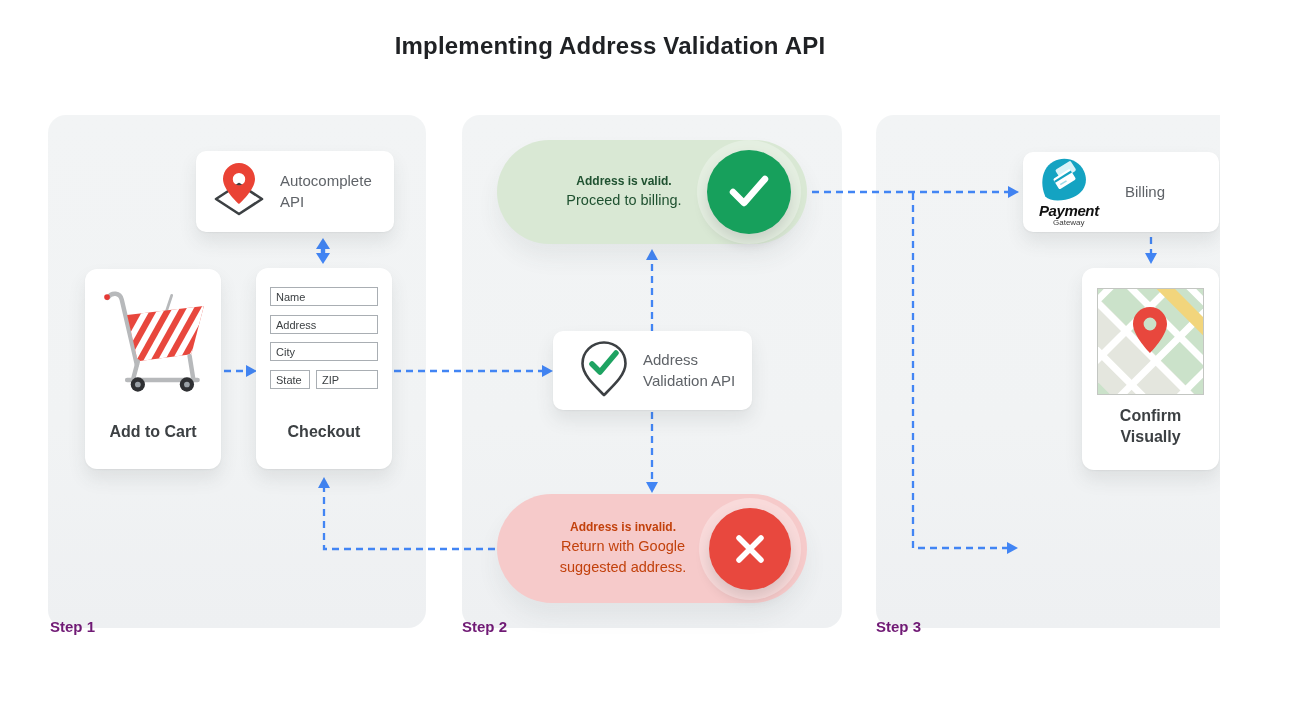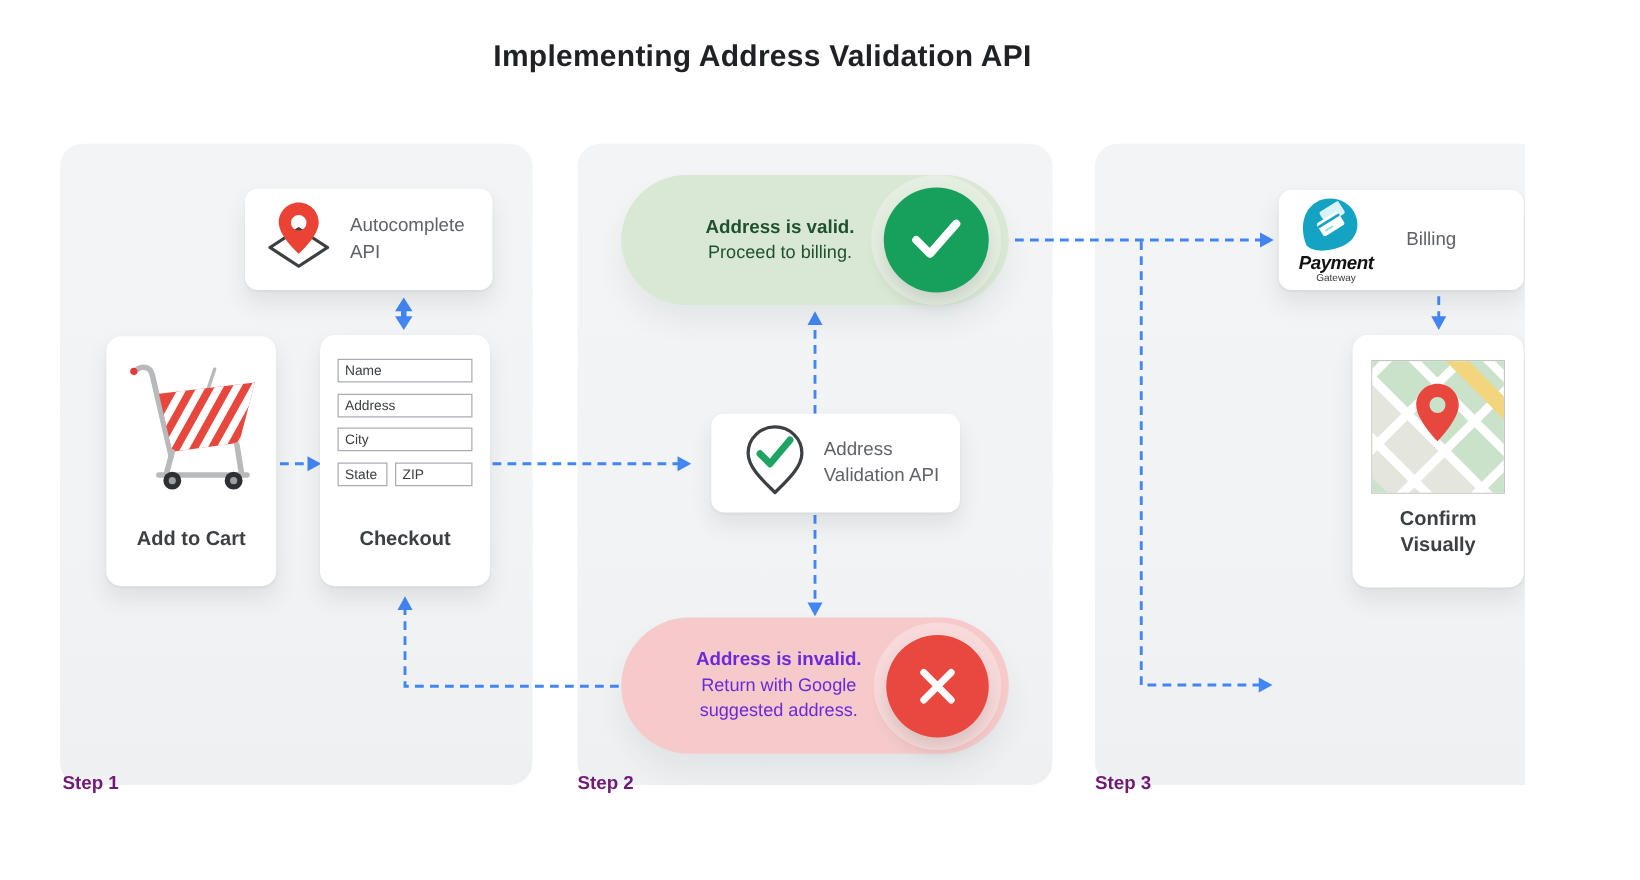--- a/index.html
+++ b/index.html
@@ -40,24 +40,24 @@
   .field-row{display:flex;gap:6px;}
   .field.state{width:40px;} .field.zip{width:62px;}
   
   .pill{
     position:absolute;border-radius:60px;display:flex;align-items:center;
     box-shadow:0 14px 22px rgba(60,64,67,.07);
   }
   #valid-pill{left:497px;top:140px;width:310px;height:104px;background:#d9e8d4;}
   #invalid-pill{left:497px;top:494px;width:310px;height:109px;background:#f6caca;}
   .pill-text{flex:1;text-align:center;padding-left:44px;line-height:1.42;}
-  .pill-text .headline{font-weight:700;font-size:15px;}
+  .pill-text .headline{font-weight:700;font-size:12px;}
   .pill-text .body{font-size:14.5px;}
   #valid-pill .pill-text{color:#1f5130;}
-  #invalid-pill .pill-text{color:#6d28d9;padding-left:40px;}
+  #invalid-pill .pill-text{color:#c2410c;padding-left:40px;}
   #invalid-pill .body{display:block;max-width:170px;margin:0 auto;}
   .status-circle{
     border-radius:50%;display:flex;align-items:center;justify-content:center;flex:none;
     box-shadow:0 0 0 10px rgba(255,255,255,.30),0 8px 14px rgba(0,0,0,.18);
     margin-right:16px;
   }
   #valid-circle{width:84px;height:84px;background:#17a05c;}
   #invalid-circle{width:82px;height:82px;background:#e8483e;}
   
   .store-note{
@@ -172,21 +172,21 @@
       <div class="headline">Address is valid.</div>
       <div class="body">Proceed to billing.</div>
     </div>
     <div class="status-circle" id="valid-circle">
       <svg width="44" height="36" viewBox="0 0 44 36">
         <polyline points="6,18 17,29 38,5" fill="none" stroke="#ffffff" stroke-width="6.5" stroke-linecap="round" stroke-linejoin="round"></polyline>
       </svg>
     </div>
   </div>
 
-  <div class="card api-card" style="left:569px;top:331px;width:199px;height:79px;padding-left:26px;">
+  <div class="card api-card" style="left:553px;top:331px;width:199px;height:79px;padding-left:26px;">
     <span>
       <svg width="50" height="58" viewBox="0 0 50 58">
         <path d="M25,2.5 C13,2.5 3.5,12 3.5,23.5 C3.5,35 16,46 25,55 C34,46 46.5,35 46.5,23.5 C46.5,12 37,2.5 25,2.5 Z" fill="#ffffff" stroke="#3c4043" stroke-width="2.6" stroke-linejoin="round"></path>
         <polyline points="13,24 21,32 37,13" fill="none" stroke="#1ea362" stroke-width="5.5" stroke-linecap="round" stroke-linejoin="round"></polyline>
       </svg>
     </span>
     <span class="api-label" style="width:112px;">Address Validation API</span>
   </div>
 
   <div class="pill" id="invalid-pill">

